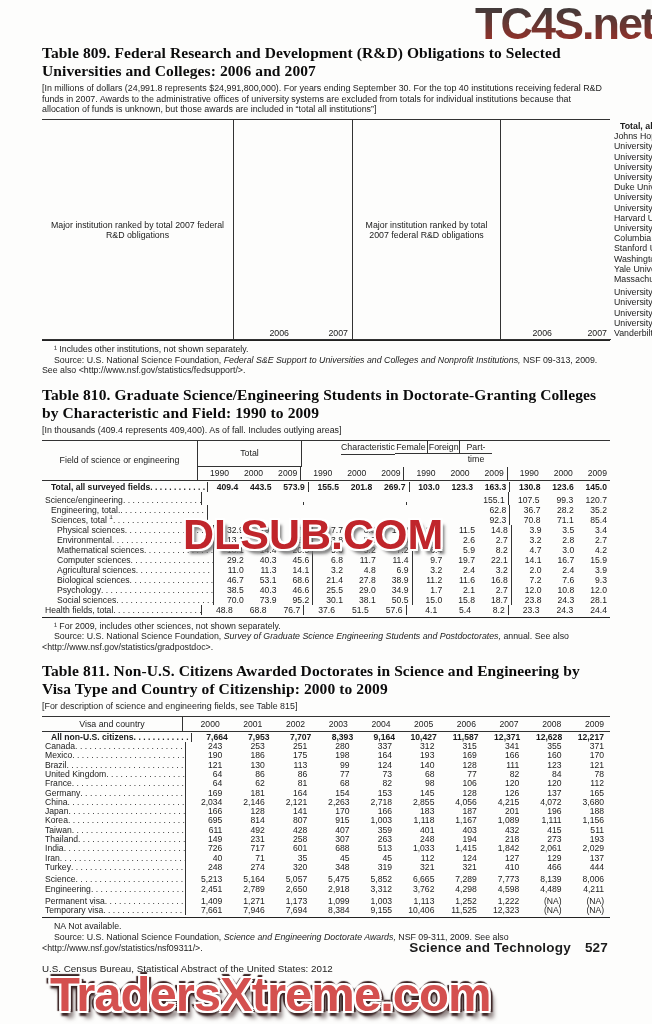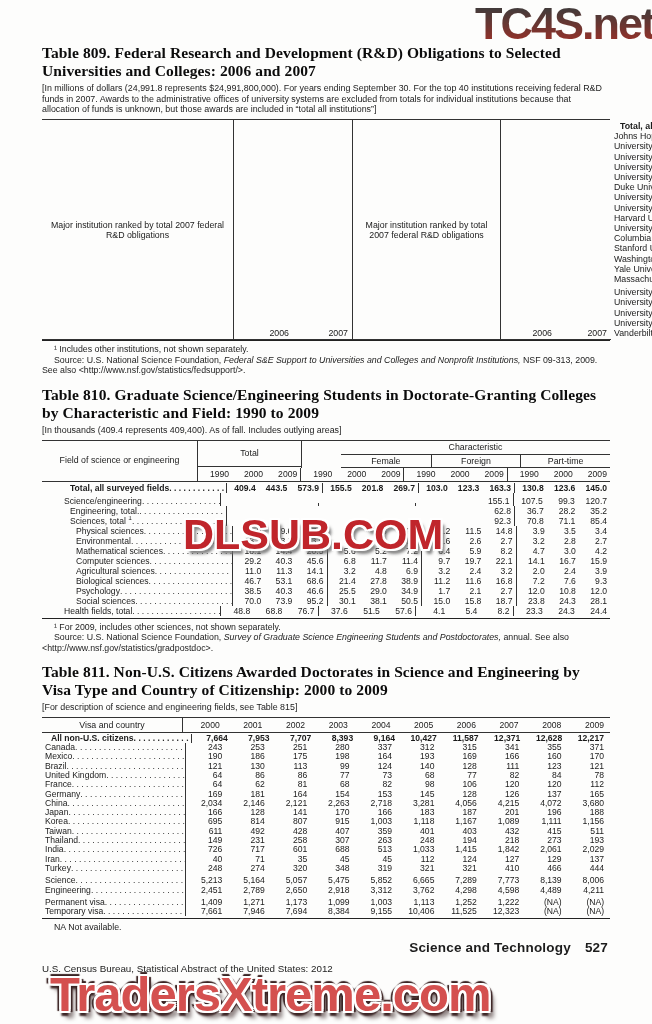--- a/index.html
+++ b/index.html
@@ -49,42 +49,42 @@
   .t810 .stub{flex:none;width:156px;}
   .t810 .val{flex:1;padding-right:3px;}
   .t810 .val.sep{border-left:1px solid #333;}
   .h810{display:flex;border-bottom:1.3px solid #333;}
   .h810 .hstub{width:156px;border-right:1px solid #333;display:flex;align-items:center;justify-content:center;
                text-align:center;font-size:8.8px;line-height:1.18;padding:0 8px;box-sizing:border-box;}
   .h810 .hgroups{flex:1;display:flex;flex-direction:column;}
   .h810 .hrowTop{display:flex;}
   .h810 .htotal{width:25%;height:26px;display:flex;align-items:center;justify-content:center;
                 border-bottom:1px solid #333;font-size:8.8px;box-sizing:border-box;}
-  .h810 .hchar{width:75%;display:flex;flex-direction:column;border-left:1px solid #333;box-sizing:border-box;padding-left:39px;}
+  .h810 .hchar{width:75%;display:flex;flex-direction:row;border-left:1px solid #333;box-sizing:border-box;padding-left:39px;}
   .h810 .hcharTop{height:13px;line-height:13px;text-align:center;border-bottom:1px solid #333;font-size:8.8px;}
   .h810 .hcharSub{display:flex;height:13px;}
   .h810 .hsub{width:33.333%;line-height:12px;text-align:center;border-bottom:1px solid #333;font-size:8.8px;box-sizing:border-box;}
   .h810 .hsub + .hsub{border-left:1px solid #333;}
   .h810 .hyears{display:flex;height:13px;}
   .h810 .hy{flex:1;text-align:right;padding-right:3px;font-size:8.6px;line-height:13px;}
   .h810 .hy.sep{border-left:1px solid #333;}
   .t810 .trow.bold .stub{padding-left:9px;}
   .t810 .i1 .stub{padding-left:8px;}
   .t810 .i2 .stub{padding-left:14px;}
 
   
   .t811 .trow{line-height:9.3px;font-size:8.6px;}
   .t811 .stub{flex:none;width:140px;}
   .t811 .val{flex:1;padding-right:6px;}
   .h811{display:flex;border-bottom:1.3px solid #333;}
   .h811 .hstub{width:140px;border-right:1px solid #333;text-align:center;font-size:8.8px;line-height:14px;}
   .h811 .hy{flex:1;text-align:right;padding-right:6px;font-size:8.6px;line-height:14px;}
   .t811 .trow.bold .stub{padding-left:9px;}
   .t811 .tbody{padding:1px 0 2px 0;}
-  .t810 .tbody{padding:1px 0 2px 0;margin-left:19px;}
+  .t810 .tbody{padding:1px 0 2px 0;}
   .t809 .tbody{padding:1px 0 2px 0;}
 
   
   .runhead{position:absolute;right:44px;top:940px;font-size:13.5px;color:#1c1c1c;letter-spacing:.2px;font-weight:bold;}
   .runhead .pg{margin-left:14px;}
   .census{position:absolute;left:42px;top:963px;font-size:9.8px;color:#1c1c1c;}
 
   
   .wm{position:absolute;font-weight:800;white-space:nowrap;pointer-events:none;}
   .wm-top{right:-2px;top:-2px;font-size:45px;letter-spacing:-2px;
@@ -651,21 +651,21 @@
           <div class="trow">
             <div class="stub">
               <span class="lbl">China</span>
               <span class="leader"></span>
             </div>
             <div class="val">2,034</div>
             <div class="val">2,146</div>
             <div class="val">2,121</div>
             <div class="val">2,263</div>
             <div class="val">2,718</div>
-            <div class="val">3,281</div>
+            <div class="val">2,855</div>
             <div class="val">4,056</div>
             <div class="val">4,215</div>
             <div class="val">4,072</div>
             <div class="val">3,680</div>
           </div>
           <div class="trow">
             <div class="stub">
               <span class="lbl">Japan</span>
               <span class="leader"></span>
             </div>
@@ -837,20 +837,21 @@
             <div class="val">10,406</div>
             <div class="val">11,525</div>
             <div class="val">12,323</div>
             <div class="val">(NA)</div>
             <div class="val">(NA)</div>
           </div>
         </div>
     </div>
     <div class="footnotes">
       <p>NA Not available.</p>
+      <p class="src"><span>Source: U.S. National Science Foundation, </span><i>Science and Engineering Doctorate Awards,</i><span> NSF 09-311, 2009. See also &lt;http://www.nsf.gov/statistics/nsf09311/&gt;.</span></p>
     </div>
   </div>
 
 </div>
 
 <div class="runhead">
   <span>Science and Technology</span><span class="pg">527</span>
 </div>
 <div class="census">U.S. Census Bureau, Statistical Abstract of the United States: 2012</div>
 

